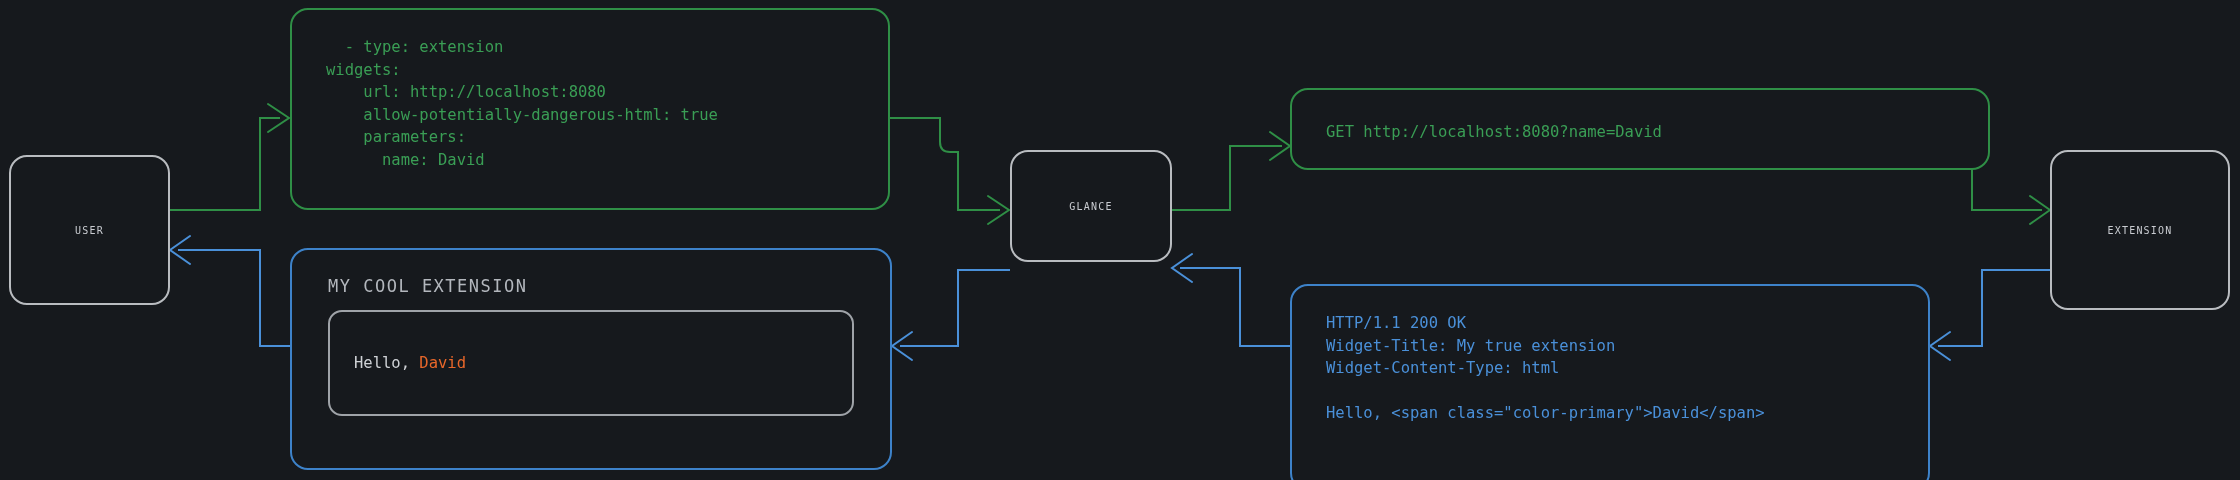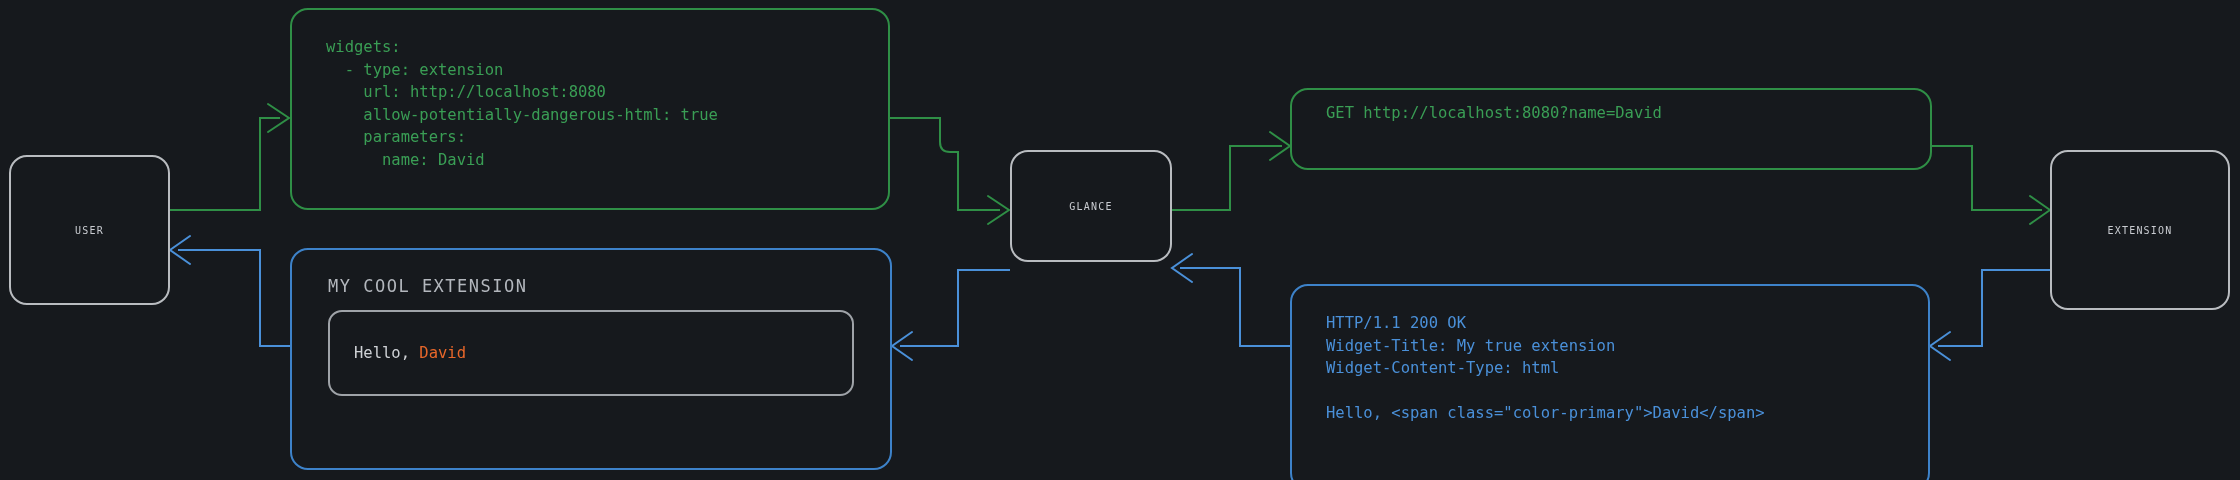--- a/index.html
+++ b/index.html
@@ -68,21 +68,21 @@
     color: #b3b7bd;
     font-size: 17px;
     letter-spacing: 1.5px;
     font-family: "DejaVu Sans Mono", "Liberation Mono", monospace;
     margin-bottom: 14px;
   }
   .widget-inner {
     box-sizing: border-box;
     border: 2px solid #9fa3a8;
     border-radius: 14px;
-    padding: 32px 24px;
+    padding: 42px 24px;
     min-height: 70px;
     display: flex;
     align-items: center;
   }
   .widget-text {
     font-size: 15.5px;
     color: #cfd2d6;
     font-family: "DejaVu Sans Mono", "Liberation Mono", monospace;
     white-space: pre;
   }
@@ -150,40 +150,40 @@
 
     <path class="wire-blue" d="M 290 346 L 260 346 L 260 250 L 178 250"></path>
     <path class="head-blue" d="M 190 236 L 170 250 L 190 264"></path>
   </svg>
 
   <div class="node" style="left:9px; top:155px; width:161px; height:150px;">
     <span class="node-label">USER</span>
   </div>
 
   <div class="codebox" style="left:290px; top:8px; width:600px; height:202px;">
+    <div class="code-line">  - type: extension</div>
     <div class="code-line">widgets:</div>
-    <div class="code-line">  - type: extension</div>
     <div class="code-line">    url: http://localhost:8080</div>
     <div class="code-line">    allow-potentially-dangerous-html: true</div>
     <div class="code-line">    parameters:</div>
     <div class="code-line">      name: David</div>
   </div>
 
   <div class="widgetbox" style="left:290px; top:248px; width:602px; height:222px;">
     <div class="widget-title">MY COOL EXTENSION</div>
     <div class="widget-inner">
       <div class="widget-text"><span>Hello, </span><span class="accent">David</span></div>
     </div>
   </div>
 
   <div class="node" style="left:1010px; top:150px; width:162px; height:112px;">
     <span class="node-label">GLANCE</span>
   </div>
 
-  <div class="codebox" style="left:1290px; top:88px; width:642px; height:82px; padding-top:12px;">
+  <div class="codebox" style="left:1290px; top:88px; width:700px; height:82px; padding-top:31px;">
     <div class="code-line">GET http://localhost:8080?name=David</div>
   </div>
 
   <div class="codebox blue" style="left:1290px; top:248px; width:640px; height:207px;">
     <div class="code-line">HTTP/1.1 200 OK</div>
     <div class="code-line">Widget-Title: My true extension</div>
     <div class="code-line">Widget-Content-Type: html</div>
     <div class="code-line blank"></div>
     <div class="code-line">Hello, &lt;span class="color-primary"&gt;David&lt;/span&gt;</div>
   </div>

